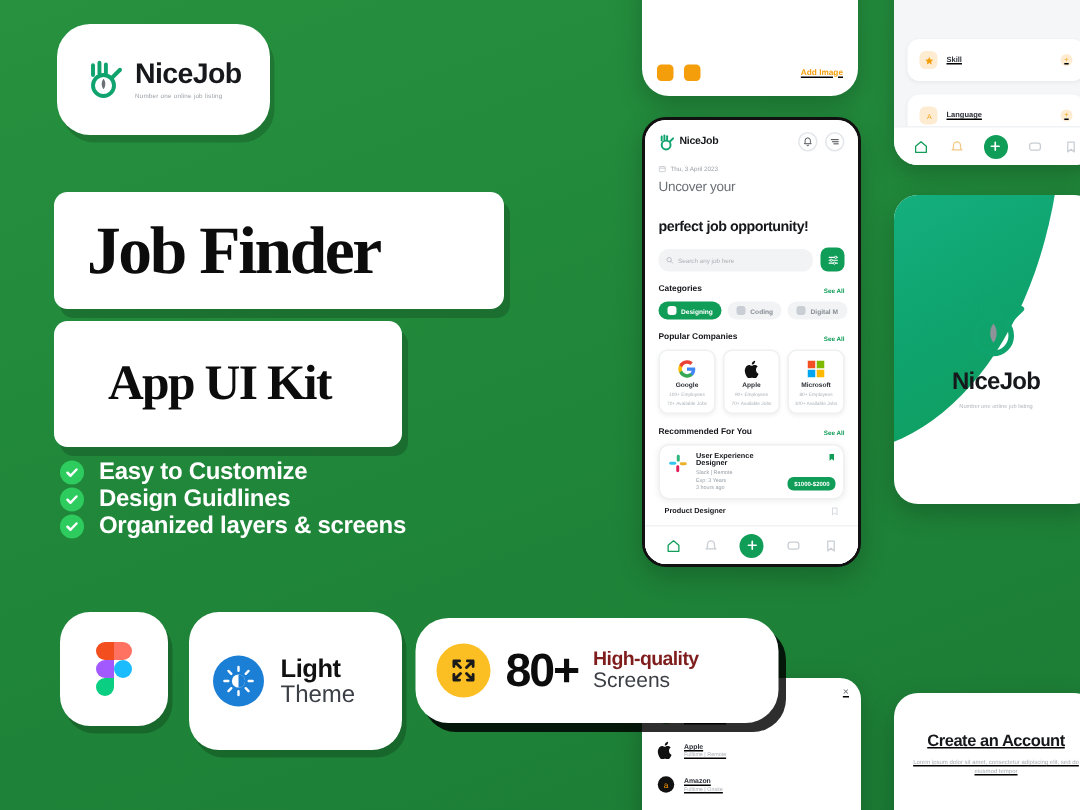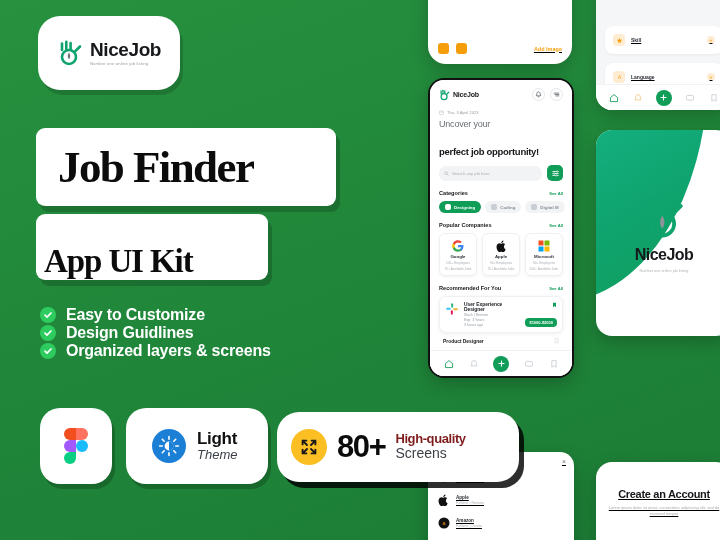--- a/index.html
+++ b/index.html
@@ -20,39 +20,39 @@
   .mark { width: 26px; height: 28px; flex: none; }
   .logo-text-wrap { display:flex; flex-direction:column; line-height:1; }
   .logo-word { font-size: 19px; font-weight: 700; color:#17181c; letter-spacing:-.4px; }
   .logo-tag { font-size: 4.2px; color:#9aa0a6; letter-spacing:.15px; margin-top:3px; }
 
   .title-card {
     position:absolute; background:#fff; border-radius:9px;
     display:flex; align-items:center; box-shadow: 4px 6px 0 rgba(0,0,0,.18); font-family: Liberation Serif, serif;
   }
   .title-card.one { left:36px; top:128px; width:300px; height:78px; padding-left:22px; }
-  .title-card.two { left:36px; top:214px; width:232px; height:66px; padding-left:8px;align-items:flex-end; }
+  .title-card.two { left:36px; top:214px; width:232px; height:84px; padding-left:36px; }
   .title-one-text { font-size:45px; font-weight:700; color:#0c0c0c; letter-spacing:-1.6px; }
   .title-two-text { font-size:33px; font-weight:700; color:#0c0c0c; letter-spacing:-1.1px; }
 
   .features { position:absolute; left:40px; top:306px; display:flex; flex-direction:column; }
   .feature { display:flex; align-items:center; gap:10px; }
   .check { width:16px; height:16px; border-radius:50%; background:#2ecc5f; display:flex; align-items:center; justify-content:center; flex:none; }
   .check svg { width:10px; height:10px; }
   .feature-label { font-size:16px; font-weight:700; color:#fff; letter-spacing:-.2px; }
 
   .badges { position:absolute; left:40px; top:408px; display:flex; align-items:flex-start; gap:14px; }
   .badge { background:#fff; border-radius:20px; box-shadow:3px 5px 0 rgba(0,0,0,.2); display:flex; align-items:center; }
   .badge.figma { width:72px; height:76px; justify-content:center; }
-  .badge.theme { width:142px; height:76px; padding-left:26px; gap:11px; }
+  .badge.theme { width:142px; height:92px; padding-left:16px; gap:11px; }
   .badge-icon { flex:none; display:flex; align-items:center; justify-content:center; }
   .sun { width:34px; height:34px; border-radius:50%; background:#1c7fd6; display:flex; align-items:center; justify-content:center; }
   .badge-text { display:flex; flex-direction:column; line-height:1.12; }
   .badge-title { font-size:17px; font-weight:700; color:#111; letter-spacing:-.3px; }
-  .badge-sub { font-size:13px; color:#3b3f46;font-style:italic; }
+  .badge-sub { font-size:16px; color:#3b3f46; }
 
   .quality-badge {
     position:absolute; left:277px; top:412px; width:242px; height:70px;
     background:#fff; border-radius:22px; box-shadow:5px 6px 0 rgba(0,0,0,.82);
     display:flex; align-items:center; gap:10px; padding-left:14px; z-index:6;
   }
   .expand-icon { width:36px; height:36px; border-radius:50%; background:#fbbf24; display:flex; align-items:center; justify-content:center; flex:none; }
   .qty-num { font-size:31px; font-weight:700; color:#0c0c0c; letter-spacing:-1.4px; }
   .qty-text { display:flex; flex-direction:column; line-height:1.1; }
   .qty-title { font-size:13px; font-weight:700; color:#7f1d1d; letter-spacing:-.4px; }

